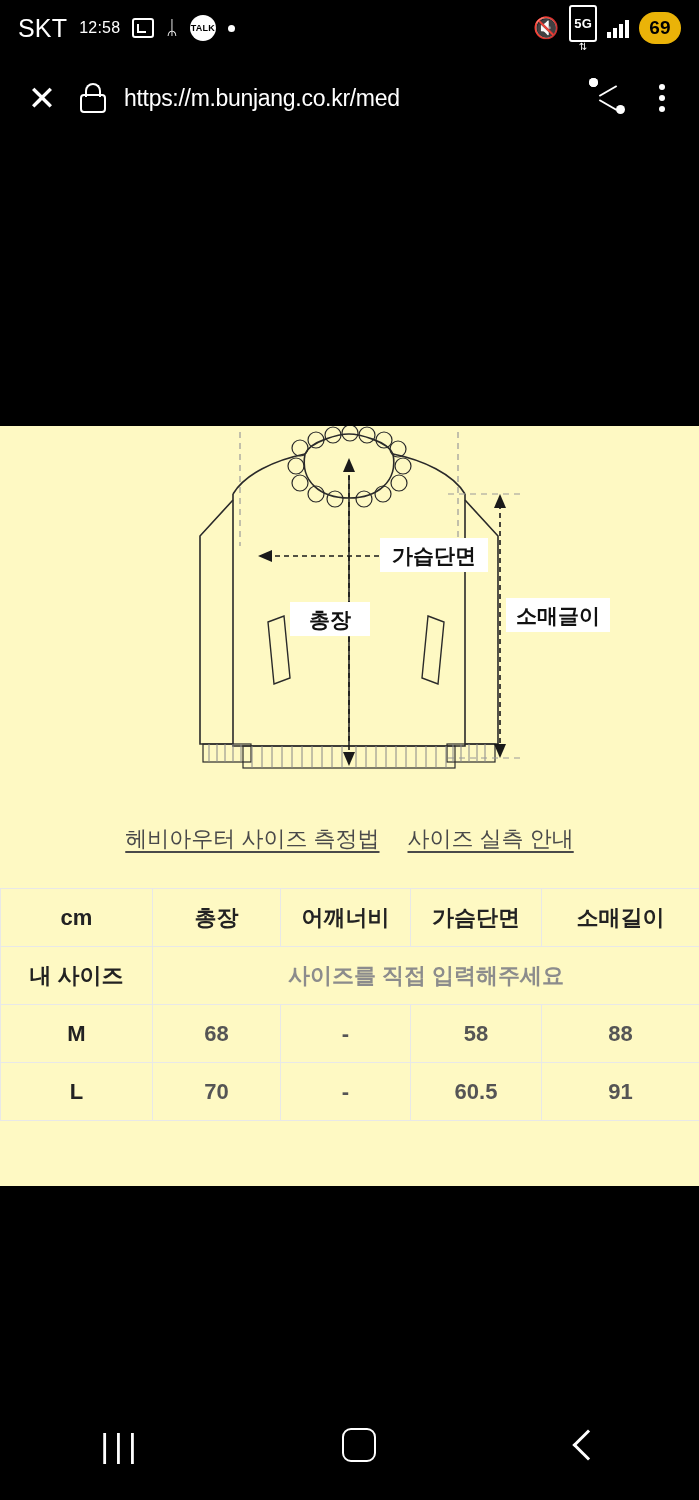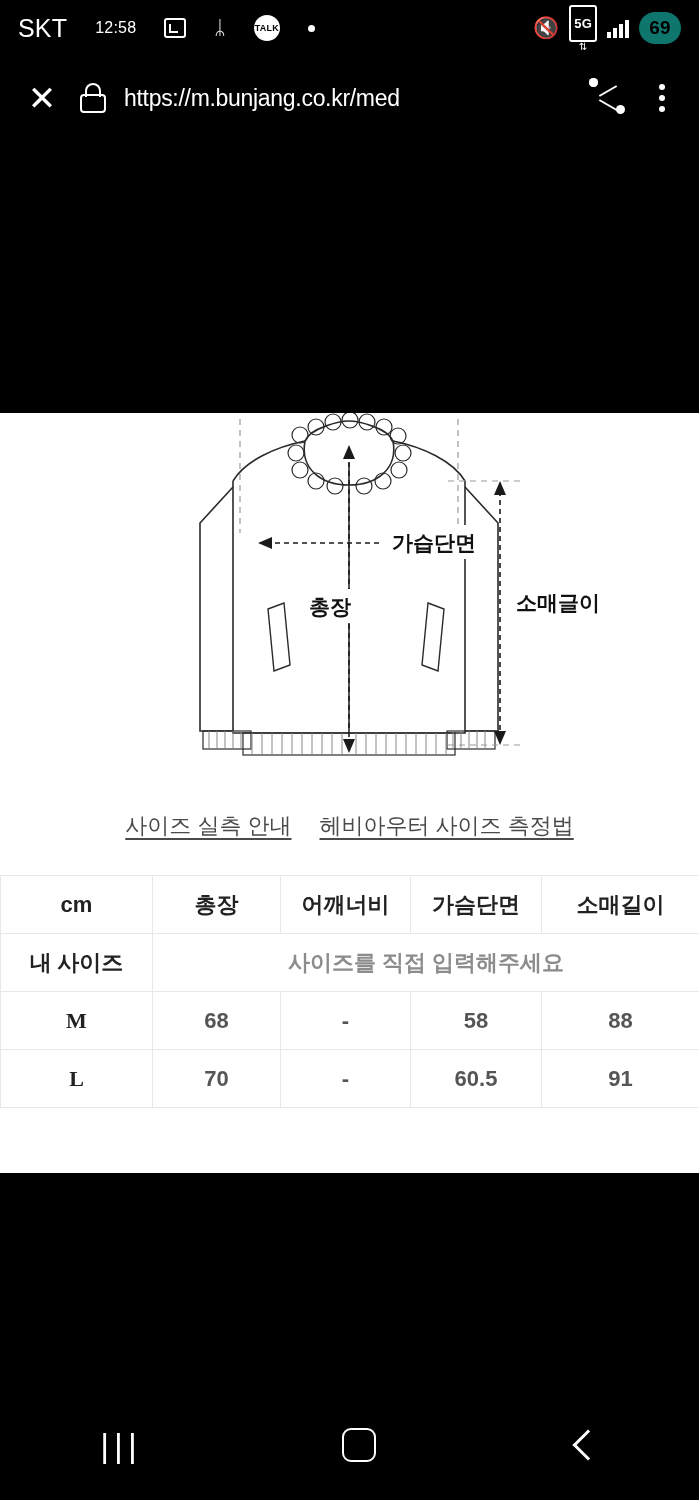--- a/index.html
+++ b/index.html
@@ -24,21 +24,21 @@
     color: #fff;
     display: flex;
     align-items: center;
     padding: 0 18px;
     font-size: 25px;
     letter-spacing: .2px;
   }
   .statusbar .left {
     display: flex;
     align-items: center;
-    gap: 28px;
+    gap: 12px;
     flex: 1;
   }
   .statusbar .carrier { font-size: 25px; font-weight: 400; }
   .statusbar .clock { font-size: 16px; font-weight: 500; }
   .statusbar .right {
     display: flex;
     align-items: center;
     gap: 10px;
   }
   .ic {
@@ -101,21 +101,21 @@
     display: block;
   }
   .ic-sig i:nth-child(1) { height: 6px; }
   .ic-sig i:nth-child(2) { height: 10px; }
   .ic-sig i:nth-child(3) { height: 14px; }
   .ic-sig i:nth-child(4) { height: 18px; }
   .battery {
     min-width: 42px;
     height: 32px;
     border-radius: 16px;
-    background: #0f766e;
+    background: #eab308;
     color: #000;
     font-size: 19px;
     font-weight: 600;
     display: flex;
     align-items: center;
     justify-content: center;
     padding: 0 7px;
   }
 
   
@@ -202,25 +202,25 @@
     position: absolute;
     top: 140px;
     left: 0;
     width: 699px;
     height: 1250px;
     background: #000;
     overflow: hidden;
   }
   .white-panel {
     position: absolute;
-    top: 273px;
+    top: 286px;
     left: 0;
     width: 699px;
     height: 760px;
-    background: #ffffff;
+    background: #fef9c3;
   }
 
   
   .illus {
     position: relative;
     width: 699px;
     height: 390px;
   }
   .illus svg { display: block; }
 
@@ -257,21 +257,20 @@
     color: #555;
     font-weight: 700;
   }
   .size-table th {
     color: #222;
     font-weight: 700;
   }
   .size-table td.rowlabel {
     color: #222;
     font-weight: 700;
-    font-family: Liberation Serif, serif;
   }
   .size-table td.placeholder {
     color: #8c8c8c;
     font-size: 22px;
   }
   .size-table tr:first-child th { border-top: 1px solid #e8e8e8; }
   .size-table col.c0 { width: 152px; }
   .size-table col.c1 { width: 128px; }
   .size-table col.c2 { width: 130px; }
   .size-table col.c3 { width: 131px; }
@@ -470,22 +469,22 @@
 
           <rect x="290" y="176" width="80" height="34" fill="#ffffff"></rect>
           <text x="330" y="201" text-anchor="middle" font-family="Liberation Sans, sans-serif" font-size="21" font-weight="bold" fill="#111">총장</text>
 
           <rect x="506" y="172" width="104" height="34" fill="#ffffff"></rect>
           <text x="558" y="197" text-anchor="middle" font-family="Liberation Sans, sans-serif" font-size="21" font-weight="bold" fill="#111">소매글이</text>
         </svg>
       </div>
 
       <div class="links">
+        <a>헤비아우터 사이즈 측정법</a>
         <a>사이즈 실측 안내</a>
-        <a>헤비아우터 사이즈 측정법</a>
       </div>
 
       <table class="size-table">
         <colgroup>
           <col class="c0">
             <col class="c1">
             <col class="c2">
             <col class="c3">
             <col class="c4">
         </colgroup>

